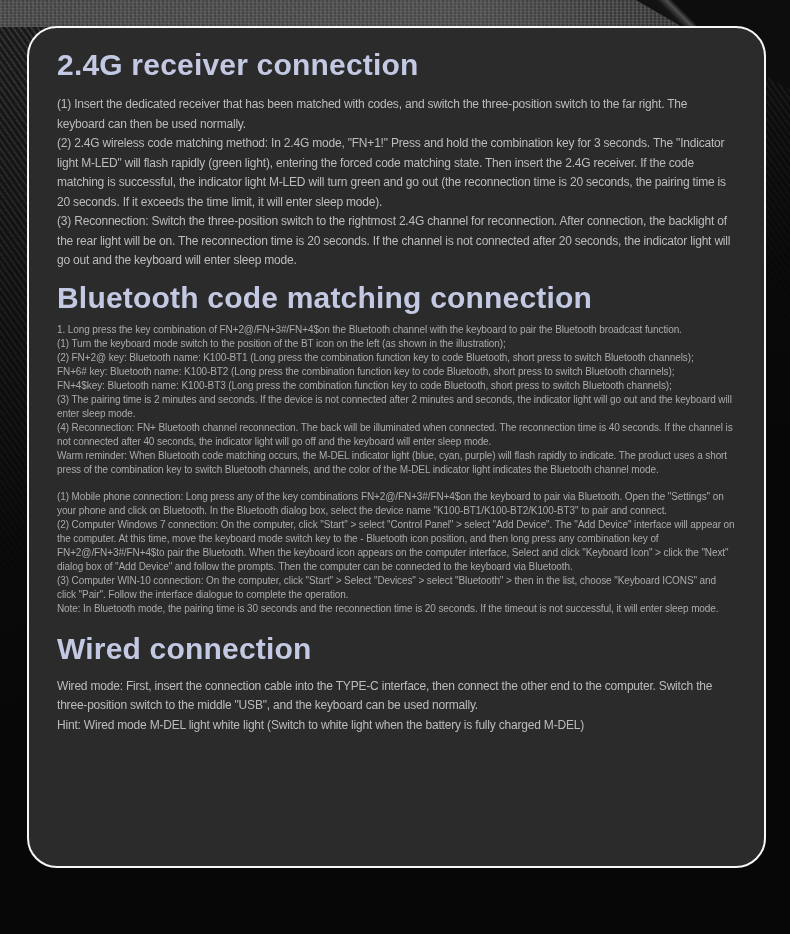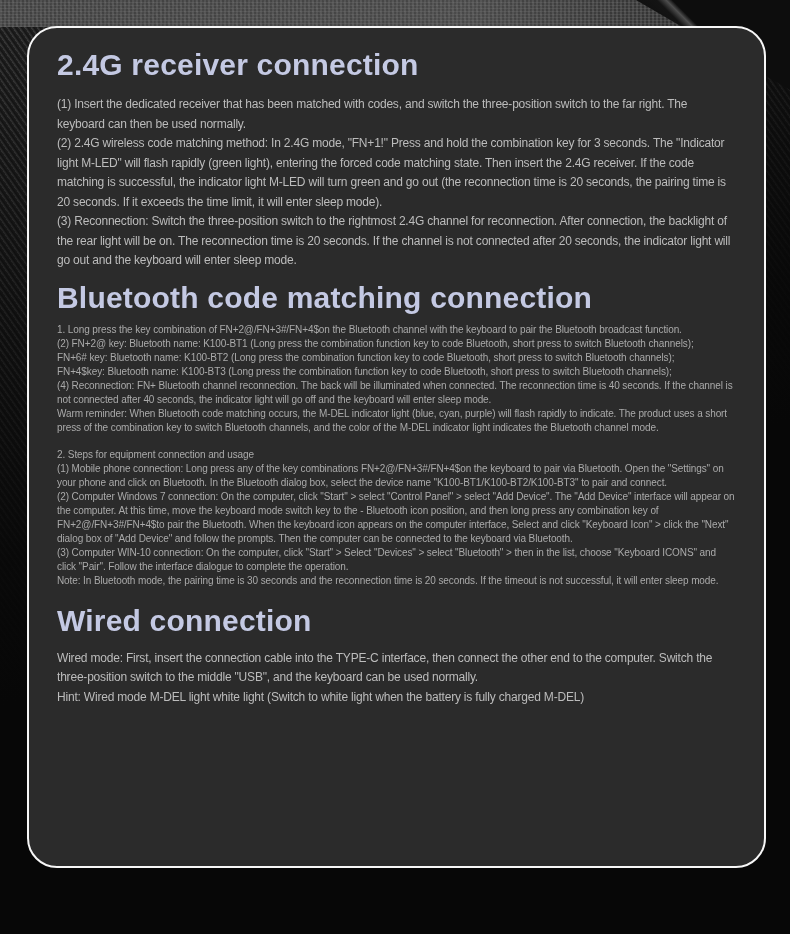--- a/index.html
+++ b/index.html
@@ -71,27 +71,28 @@
   <div class="section large">
     <h1>2.4G receiver connection</h1>
   <p>(1) Insert the dedicated receiver that has been matched with codes, and switch the three-position switch to the far right. The keyboard can then be used normally.</p>
         <p>(2) 2.4G wireless code matching method: In 2.4G mode, "FN+1!" Press and hold the combination key for 3 seconds. The "Indicator light M-LED" will flash rapidly (green light), entering the forced code matching state. Then insert the 2.4G receiver. If the code matching is successful, the indicator light M-LED will turn green and go out (the reconnection time is 20 seconds, the pairing time is 20 seconds. If it exceeds the time limit, it will enter sleep mode).</p>
         <p>(3) Reconnection: Switch the three-position switch to the rightmost 2.4G channel for reconnection. After connection, the backlight of the rear light will be on. The reconnection time is 20 seconds. If the channel is not connected after 20 seconds, the indicator light will go out and the keyboard will enter sleep mode.</p>
       </div>
 
   <div class="section small">
     <h1>Bluetooth code matching connection</h1>
   <p>1. Long press the key combination of FN+2@/FN+3#/FN+4$on the Bluetooth channel with the keyboard to pair the Bluetooth broadcast function.</p>
+        <p>(1) Turn the keyboard mode switch to the position of the BT icon on the left (as shown in the illustration);</p>
         <p>(2) FN+2@ key: Bluetooth name: K100-BT1  (Long press the combination function key to code Bluetooth, short press to switch Bluetooth channels);</p>
         <p>FN+6# key: Bluetooth name: K100-BT2 (Long press the combination function key to code Bluetooth, short press to switch Bluetooth channels);</p>
         <p>FN+4$key: Bluetooth name: K100-BT3 (Long press the combination function key to code Bluetooth, short press to switch Bluetooth channels);</p>
+        <p>(3) The pairing time is 2 minutes and seconds. If the device is not connected after 2 minutes and seconds, the indicator light will go out and the keyboard will enter sleep mode.</p>
         <p>(4) Reconnection: FN+ Bluetooth channel reconnection. The back will be illuminated when connected. The reconnection time is 40 seconds. If the channel is not connected after 40 seconds, the indicator light will go off and the keyboard will enter sleep mode.</p>
         <p>Warm reminder: When Bluetooth code matching occurs, the M-DEL indicator light (blue, cyan, purple) will flash rapidly to indicate. The product uses a short press of the combination key to switch Bluetooth channels, and the color of the M-DEL indicator light indicates the Bluetooth channel mode.</p>
         <p></p>
-        <p>2. Steps for equipment connection and usage</p>
         <p>(1) Mobile phone connection: Long press any of the key combinations FN+2@/FN+3#/FN+4$on the keyboard to pair via Bluetooth. Open the "Settings" on your phone and click on Bluetooth. In the Bluetooth dialog box, select the device name "K100-BT1/K100-BT2/K100-BT3" to pair and connect.</p>
         <p>(2) Computer Windows 7 connection: On the computer, click "Start" &gt; select "Control Panel" &gt; select "Add Device". The "Add Device" interface will appear on the computer. At this time, move the keyboard mode switch key to the - Bluetooth icon position, and then long press any combination key of FN+2@/FN+3#/FN+4$to pair the Bluetooth. When the keyboard icon appears on the computer interface, Select and click "Keyboard Icon" &gt; click the "Next" dialog box of "Add Device" and follow the prompts. Then the computer can be connected to the keyboard via Bluetooth.</p>
         <p>(3) Computer WIN-10 connection: On the computer, click "Start" &gt; Select "Devices" &gt; select "Bluetooth" &gt; then in the list, choose "Keyboard ICONS" and click "Pair". Follow the interface dialogue to complete the operation.</p>
         <p>Note: In Bluetooth mode, the pairing time is 30 seconds and the reconnection time is 20 seconds. If the timeout is not successful, it will enter sleep mode.</p>
       </div>
 
   <div class="section wired">
     <h1>Wired connection</h1>
   <p>Wired mode: First, insert the connection cable into the TYPE-C interface, then connect the other end to the computer. Switch the three-position switch to the middle "USB", and the keyboard can be used normally.</p>
         <p>Hint: Wired mode M-DEL light white light (Switch to white light when the battery is fully charged M-DEL)</p>

